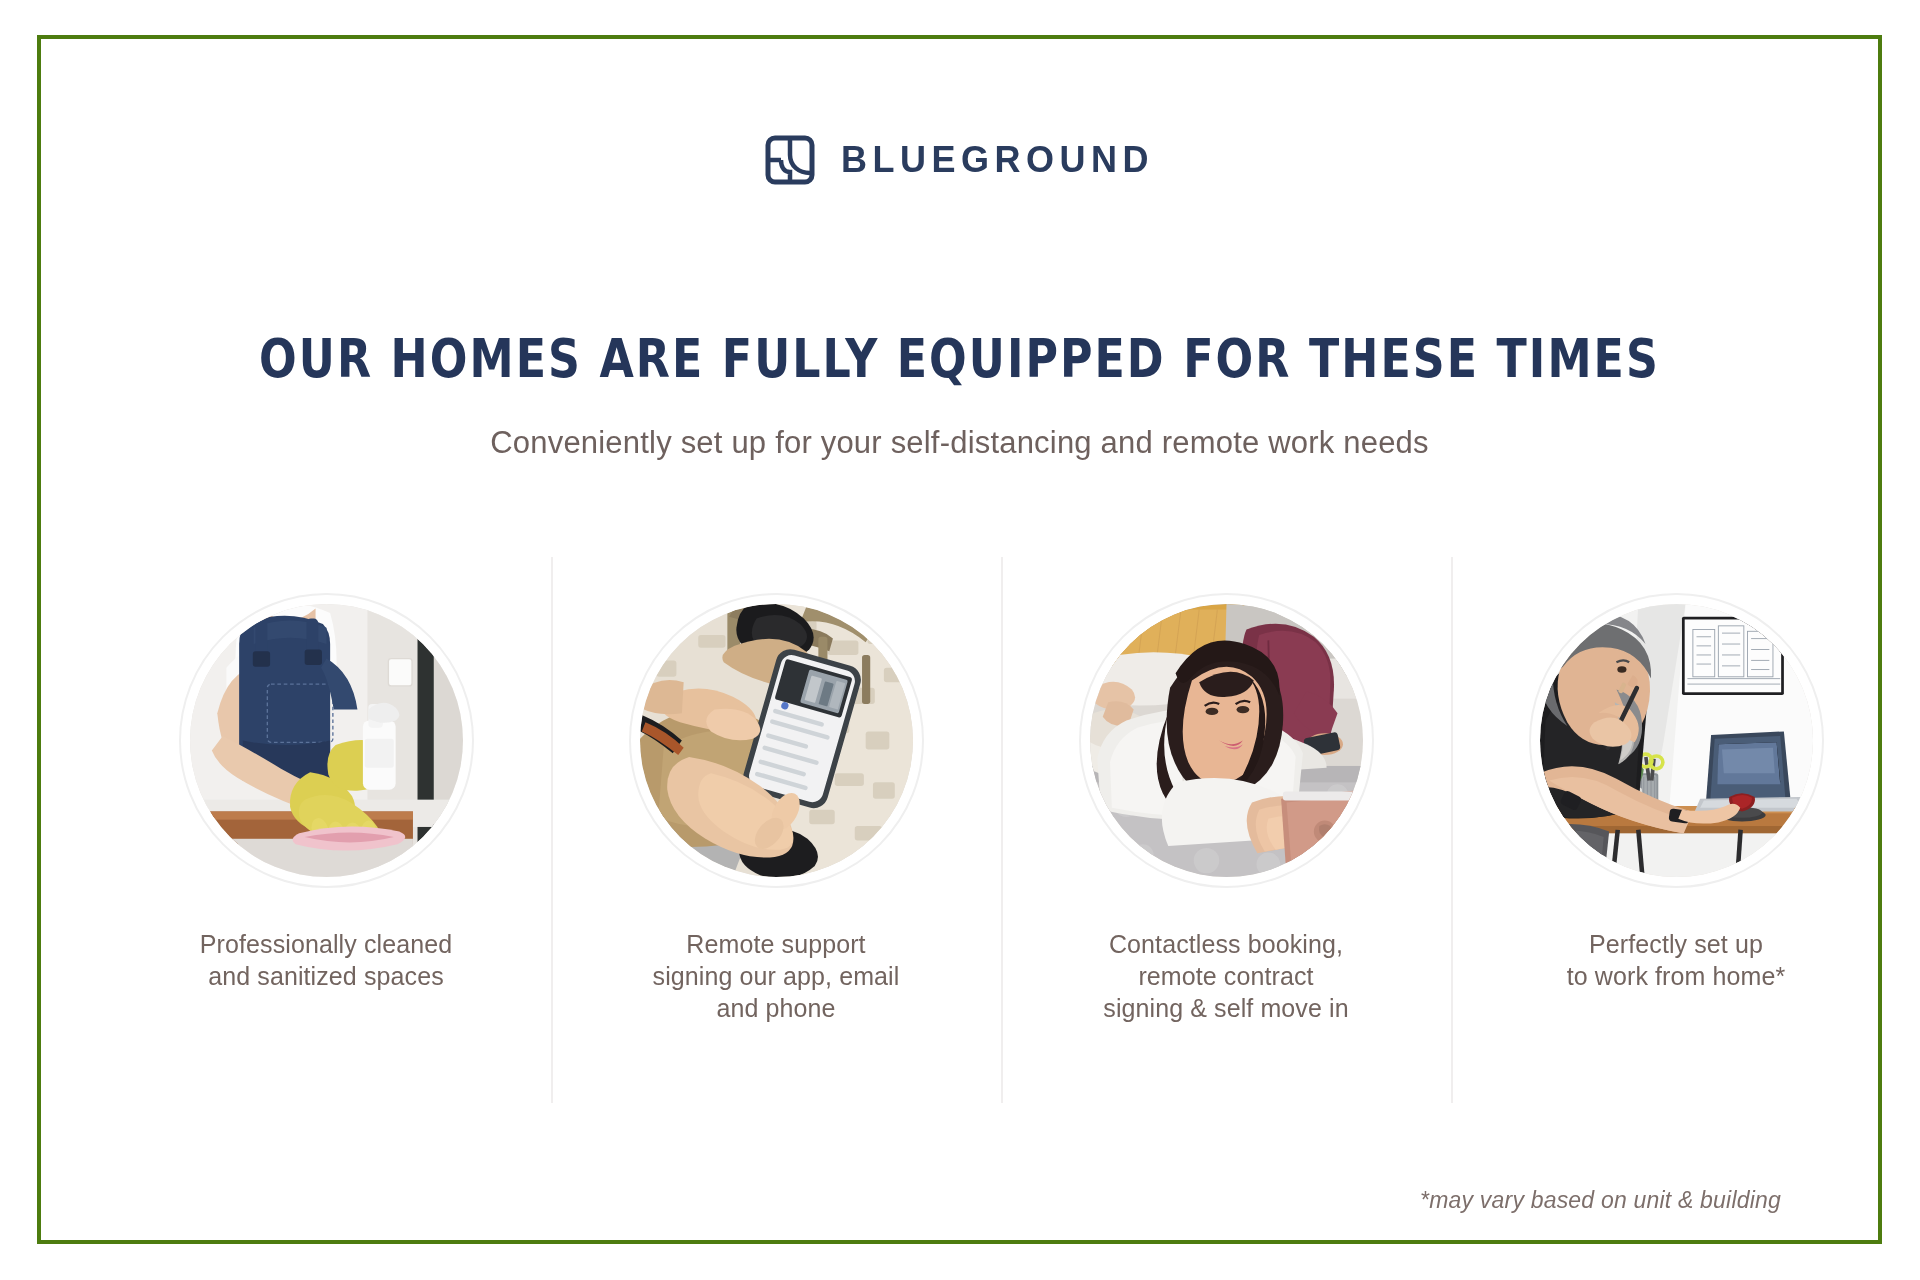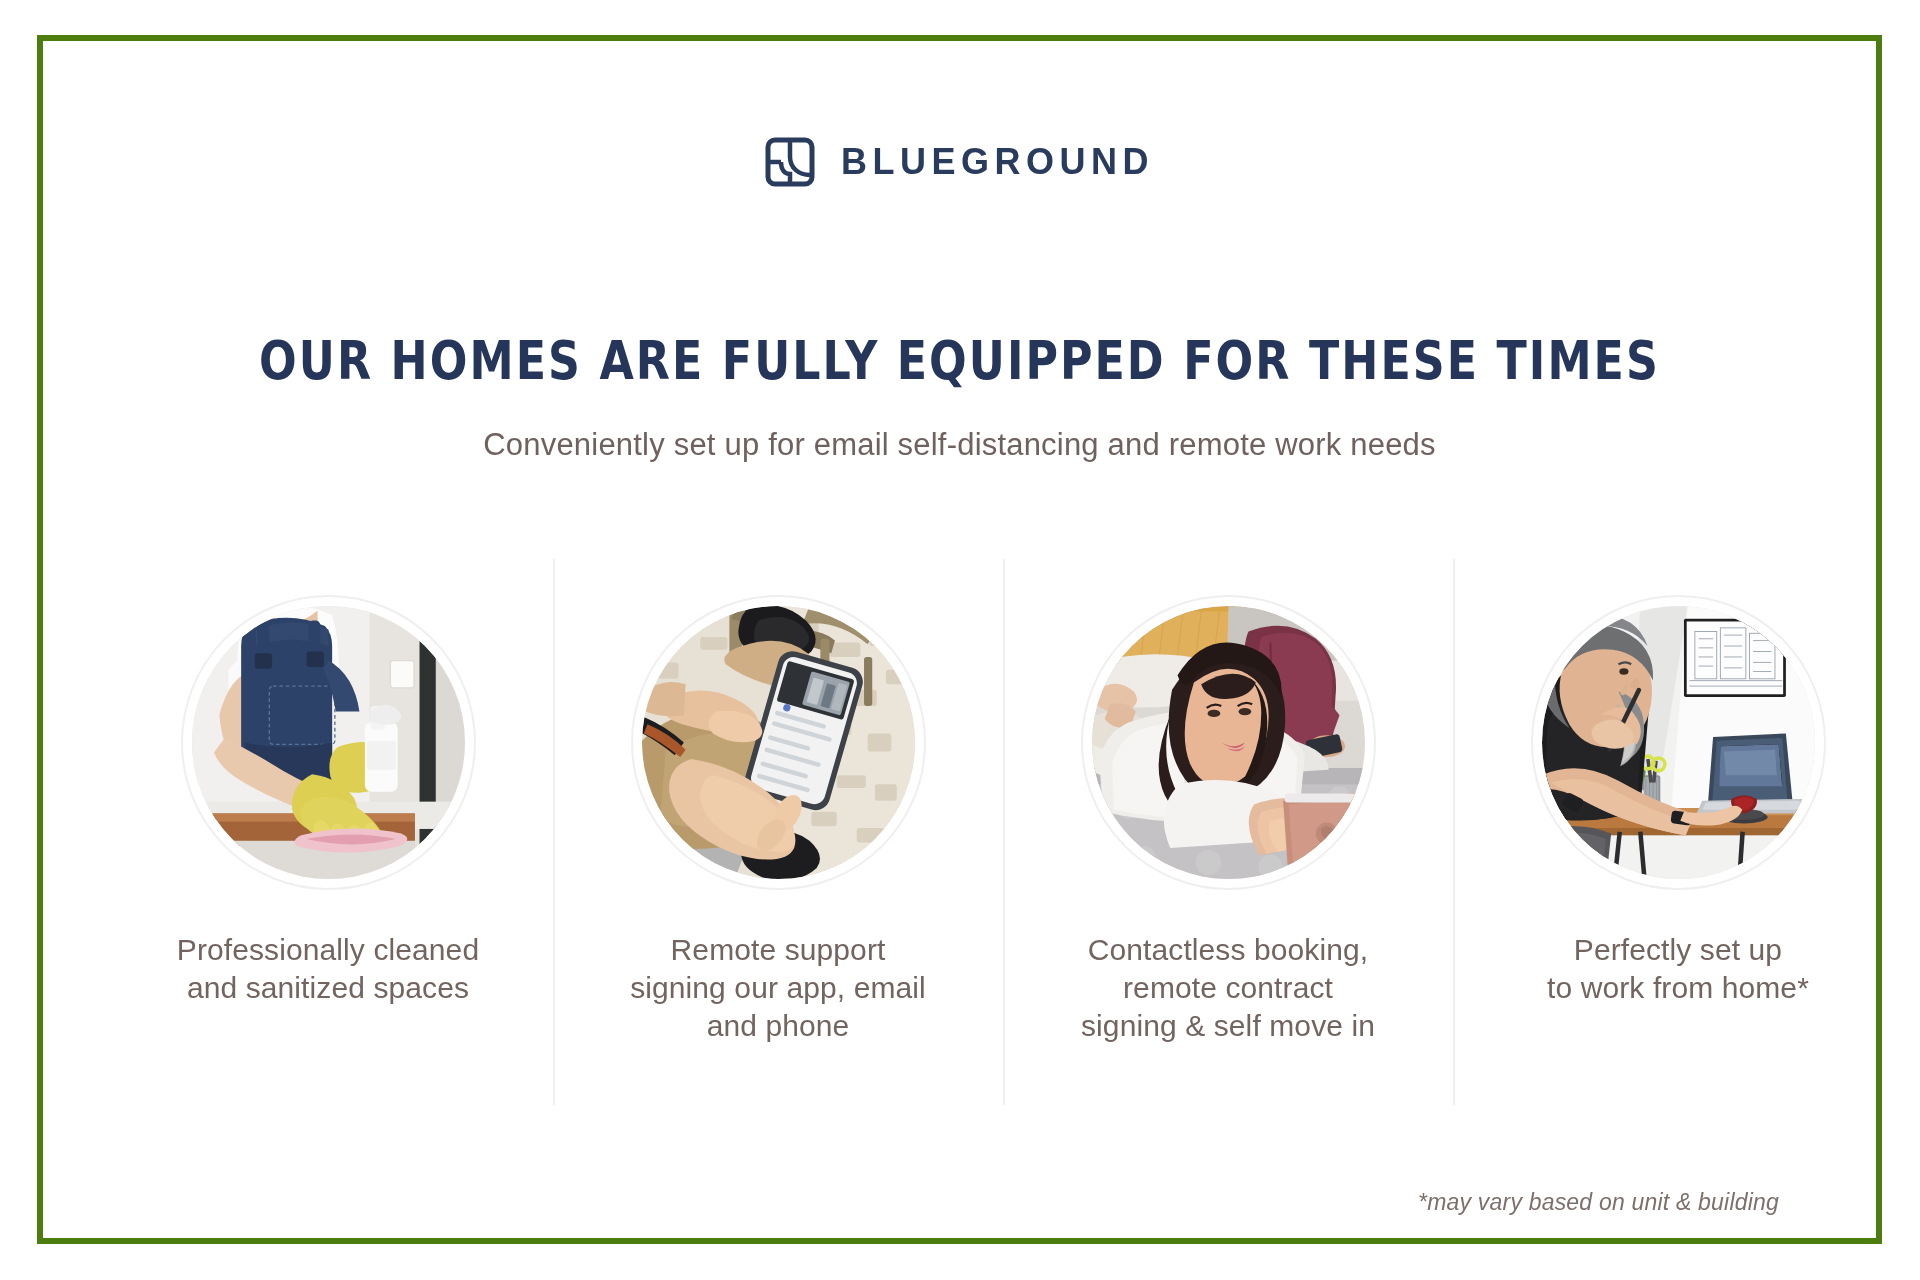--- a/index.html
+++ b/index.html
@@ -21,21 +21,21 @@
     background: #ffffff;
   }
 
   
   .frame {
     position: absolute;
     left: 37px;
     top: 35px;
     width: 1845px;
     height: 1209px;
-    border: 6px solid #4d7c0f;
+    border: 4px solid #4d7c0f;
     box-sizing: border-box;
     background: #ffffff;
   }
 
   
   .logo-row {
     position: absolute;
     left: 0;
     top: 96px;
     width: 100%;
@@ -139,21 +139,21 @@
     border-radius: 50%;
     overflow: hidden;
     background: #e9e6e2;
   }
   .circle svg { display: block; width: 100%; height: 100%; }
 
   .caption {
     margin-top: 41px;
     text-align: center;
     font-family: "Liberation Sans", sans-serif;
-    font-size: 30px;
+    font-size: 25px;
     color: #72645f;
     line-height: 1.27;
     letter-spacing: 0.1px;
     white-space: pre-line;
   }
 
   
   .footnote {
     position: absolute;
     right: 97px;
@@ -180,21 +180,21 @@
           <path d="M25 20 C25 31, 34 38, 45 38" fill="none" stroke="#2a3c5e" stroke-width="4.5"></path>
           <path d="M5 25 L16 25" fill="none" stroke="#2a3c5e" stroke-width="4.5"></path>
           <path d="M16 25 C16 33, 20 37, 25 37 L25 45" fill="none" stroke="#2a3c5e" stroke-width="4.5"></path>
         </svg>
       </span>
       <span class="logo-word">BLUEGROUND</span>
     </div>
 
     <h1 class="headline">OUR HOMES ARE FULLY EQUIPPED FOR THESE TIMES</h1>
 
-    <p class="subtitle">Conveniently set up for email self-distancing and remote work needs</p>
+    <p class="subtitle">Conveniently set up for your self-distancing and remote work needs</p>
 
     <div class="features">
 
       <div class="feature">
         <div class="circle-wrap">
           <div class="circle">
             <svg viewBox="0 0 300 300" xmlns="http://www.w3.org/2000/svg">
               <defs>
                 <clipPath id="c1">
                     <circle cx="150" cy="150" r="150"></circle>

